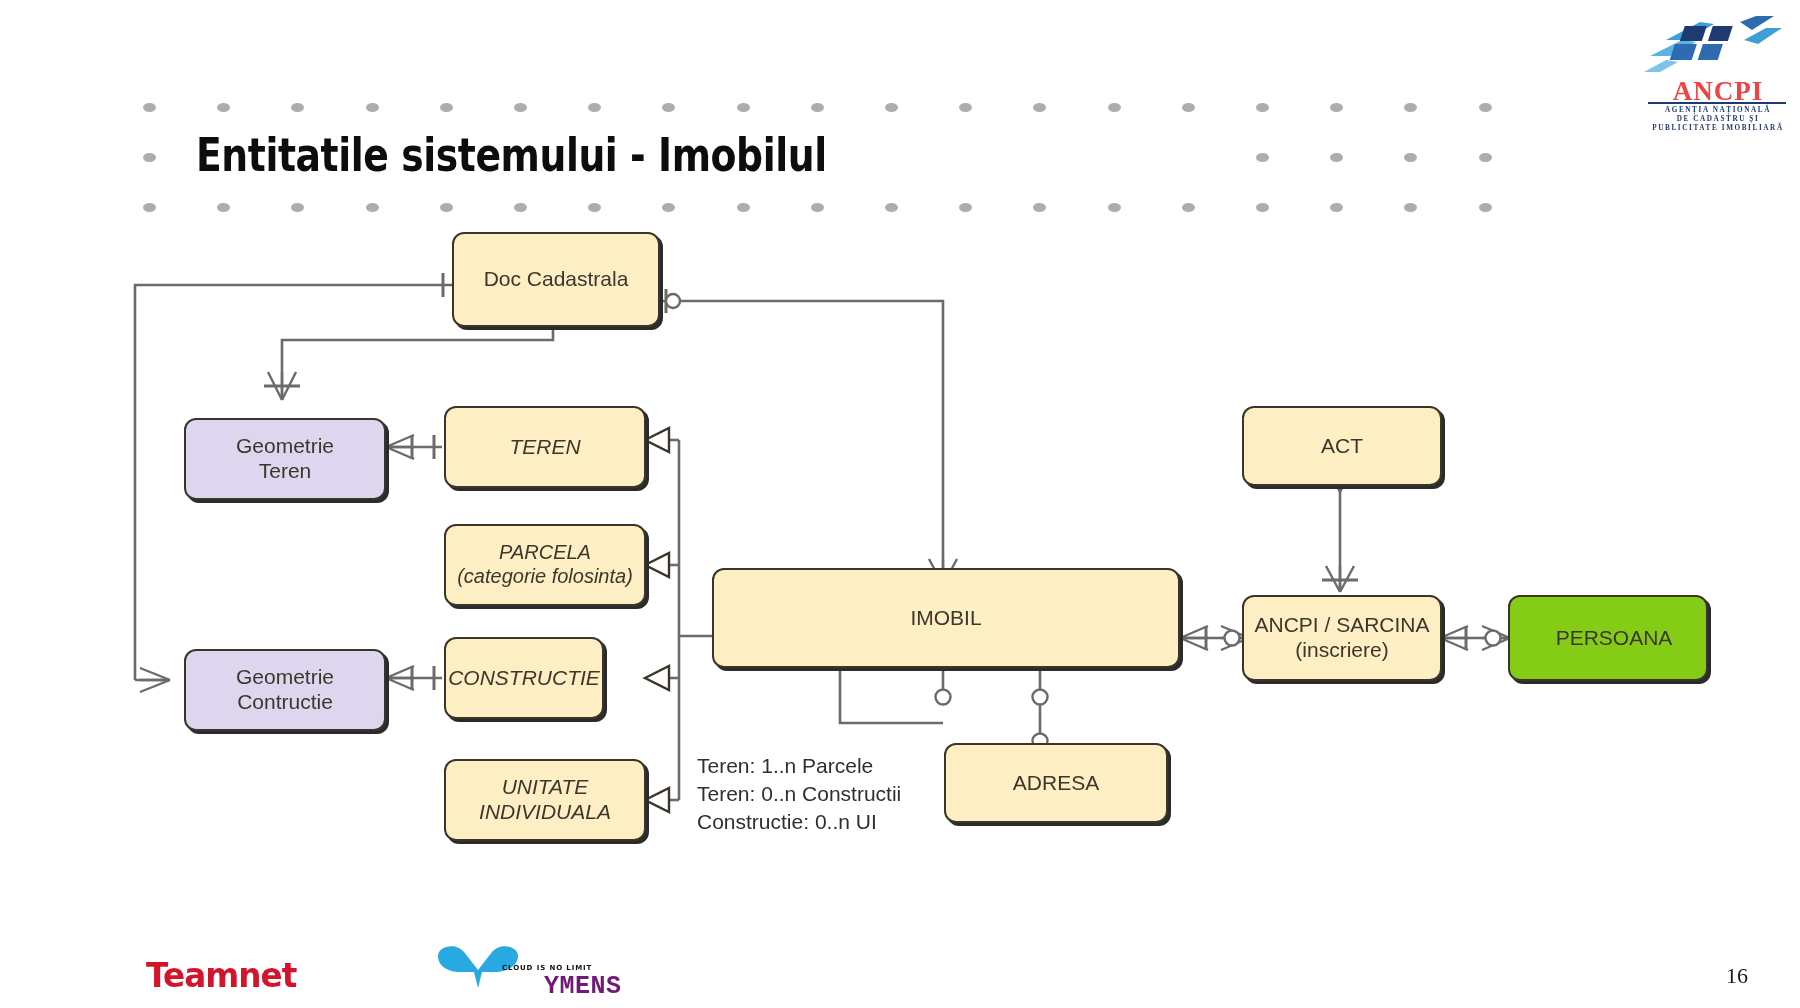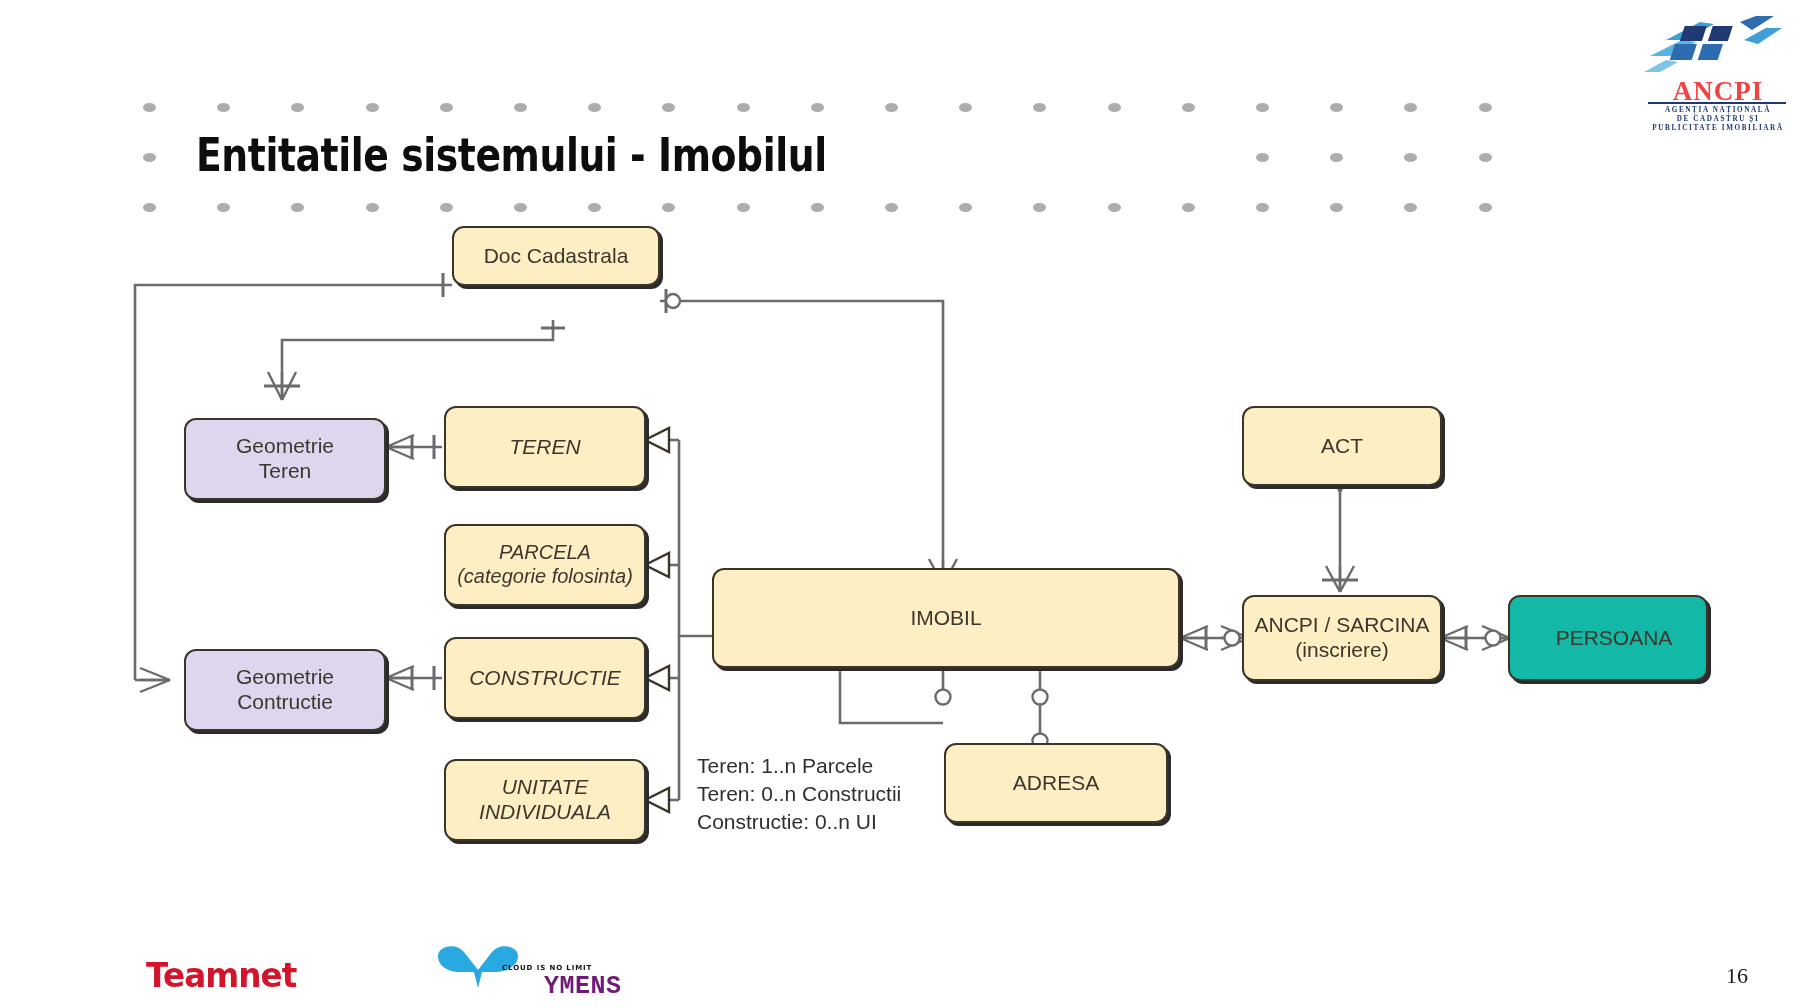--- a/index.html
+++ b/index.html
@@ -45,21 +45,21 @@
     border:2.5px solid #3a3528;border-radius:12px;
     box-shadow:3px 3px 0 #2b2b2b;
     display:flex;align-items:center;justify-content:center;
     text-align:center;color:#3b372c;
     font-size:21px;line-height:1.18;
     font-family:"Liberation Sans",sans-serif;
     z-index:4;
   }
   .node.yellow{background:#fdeec4;}
   .node.purple{background:#ded6ef;margin-top:12px;}
-  .node.green{background:#14b8a6;padding-left:12px;}
+  .node.green{background:#84cc16;padding-left:12px;}
   .node.ital{font-style:italic;}
 
   
   #note{
     position:absolute;left:697px;top:752px;
     font-size:21px;line-height:1.33;color:#2f2f2f;white-space:pre-line;
     font-family:"Liberation Sans",sans-serif;z-index:4;
   }
 
   
@@ -237,34 +237,34 @@
 
       <path d="M1440 638 L1510 638"></path>
       <path d="M1440 638 L1468 626 M1440 638 L1468 650 M1440 638 L1468 638" stroke-width="2.4"></path>
       <path d="M1466 626 L1466 650" stroke-width="3"></path>
       <path d="M1510 638 L1482 626 M1510 638 L1482 650 M1510 638 L1482 638" stroke-width="2.4"></path>
     </g>
     <circle cx="1232" cy="638" r="7.5" fill="#ffffff" stroke="#6b6b6b" stroke-width="2.4"></circle>
     <circle cx="1493" cy="638" r="7.5" fill="#ffffff" stroke="#6b6b6b" stroke-width="2.4"></circle>
   </svg>
 
-  <div class="node yellow" style="left:452px;top:226px;width:208px;height:60px;">Doc Cadastrala</div>
+  <div class="node yellow" style="left:452px;top:232px;width:208px;height:95px;">Doc Cadastrala</div>
 
   <div class="node purple" style="left:184px;top:406px;width:202px;height:82px;white-space:pre-line;">Geometrie
 Teren</div>
 
   <div class="node yellow ital" style="left:444px;top:406px;width:202px;height:82px;">TEREN</div>
 
   <div class="node yellow ital" style="left:444px;top:524px;width:202px;height:82px;white-space:pre-line;font-size:20px;">PARCELA
 (categorie folosinta)</div>
 
   <div class="node purple" style="left:184px;top:637px;width:202px;height:82px;white-space:pre-line;">Geometrie
 Contructie</div>
 
-  <div class="node yellow ital" style="left:444px;top:637px;width:202px;height:82px;">CONSTRUCTIE</div>
+  <div class="node yellow ital" style="left:444px;top:637px;width:160px;height:82px;">CONSTRUCTIE</div>
 
   <div class="node yellow ital" style="left:444px;top:759px;width:202px;height:82px;white-space:pre-line;">UNITATE
 INDIVIDUALA</div>
 
   <div class="node yellow" style="left:712px;top:568px;width:468px;height:100px;">IMOBIL</div>
 
   <div class="node yellow" style="left:944px;top:743px;width:224px;height:80px;">ADRESA</div>
 
   <div class="node yellow" style="left:1242px;top:406px;width:200px;height:80px;">ACT</div>
 

